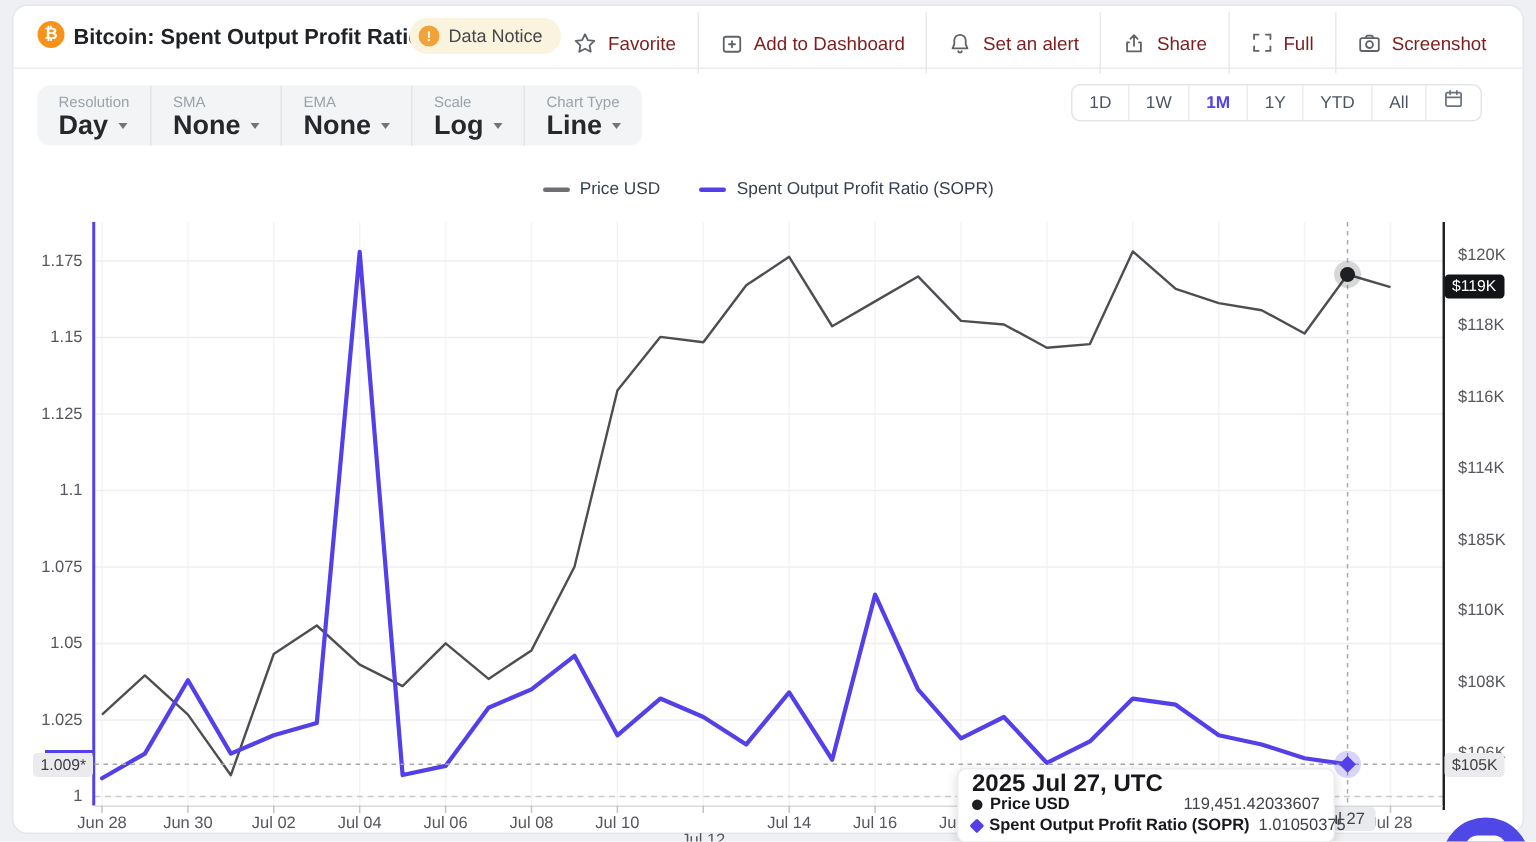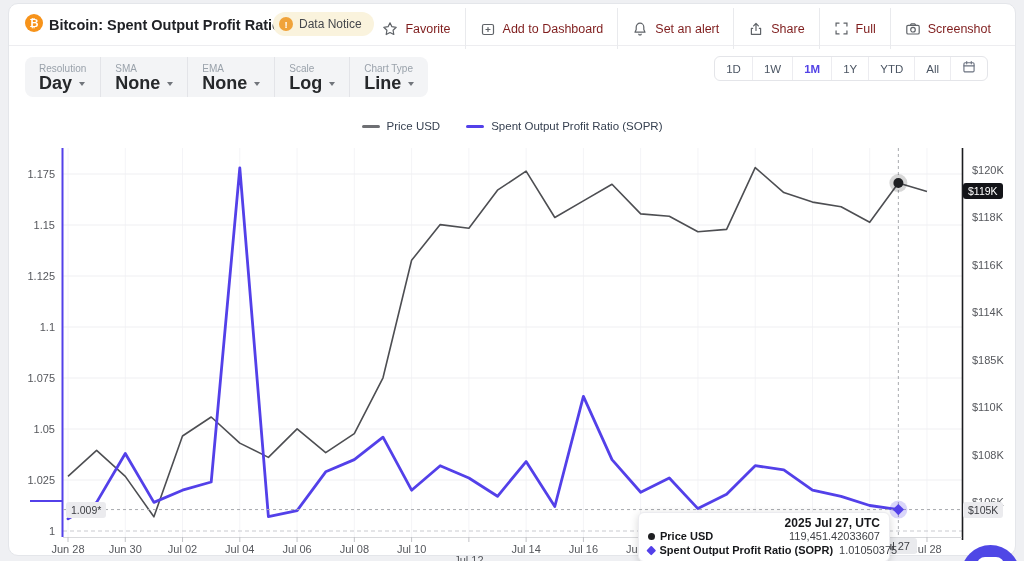--- a/index.html
+++ b/index.html
@@ -62,21 +62,21 @@
   .axis-badge { position:absolute; z-index:5; font-size:10.5px; padding:2px 5px; border-radius:3px;
                 background:#ebebee; color:#3c3d42; }
   .axis-badge.dark { background:#131418; color:#fff; }
   #x-axis-badge { position:absolute; left:846px; top:538px; z-index:5; font-size:11px; color:#3f4146;
                   background:#e9eaed; border-radius:3px; padding:2px 7px; }
 
   
   #tooltip { position:absolute; left:638px; top:512px; width:252px; z-index:20; background:#fff;
              border:1px solid #ececf0; border-radius:6px; box-shadow:0 2px 8px rgba(0,0,0,0.16);
              padding:3px 9px 4px 9px; }
-  #tooltip-title { text-align:right; font-size:12px; font-weight:700; color:#17181b; line-height:14px; }
+  #tooltip-title { text-align:left; font-size:16px; font-weight:700; color:#17181b; line-height:14px; }
   .tt-row { display:flex; align-items:center; font-size:11px; line-height:13.5px; white-space:nowrap; }
   .tt-row .marker { flex:0 0 auto; margin-right:5px; }
   .marker.circle { width:7px; height:7px; border-radius:50%; }
   .marker.diamond { width:6.5px; height:6.5px; transform:rotate(45deg); border-radius:1px; }
   .tt-label { font-weight:700; color:#17181b; }
   .tt-value { color:#3f4146; margin-left:6px; }
   .tt-row:first-of-type .tt-value { margin-left:auto; }
 
   
   #chat-launcher { position:absolute; left:961px; top:545px; width:59px; height:59px; border-radius:50%;
@@ -300,21 +300,21 @@
       <div class="axis-label x-tick" style="left: 496.128px;">Jul 14</div>
       <div class="axis-label x-tick" style="left: 553.394px;">Jul 16</div>
       <div class="axis-label x-tick" style="left: 610.66px;">Jul 18</div>
       <div class="axis-label x-tick" style="left: 667.926px;">Jul 20</div>
       <div class="axis-label x-tick" style="left: 725.192px;">Jul 22</div>
       <div class="axis-label x-tick" style="left: 782.458px;">Jul 24</div>
       <div class="axis-label x-tick" style="left: 839.724px;">Jul 26</div>
       <div class="axis-label x-tick" style="left: 896.99px;">Jul 28</div>
     </div>
 
-  <div class="axis-badge" id="badge-left-crosshair" style="left: 22px; top: 501.572px; width: 40px; text-align: right; margin-left: 44px;">1.009*</div>
+  <div class="axis-badge" id="badge-left-crosshair" style="left: 22px; top: 501.572px; width: 40px; text-align: right;">1.009*</div>
   <div class="axis-badge dark" id="badge-right-last" style="left: 963px; top: 183.375px;">$119K</div>
   <div class="axis-badge" id="badge-right-crosshair" style="left: 963px; top: 501.572px;">$105K</div>
   <div id="x-axis-badge">2025 Jul 27</div>
 
   <div id="tooltip">
     <div id="tooltip-title">2025 Jul 27, UTC</div>
     <div id="tooltip-rows">
 
     <div class="tt-row">
           <span class="marker circle" style="background: rgb(30, 31, 34);"></span>

